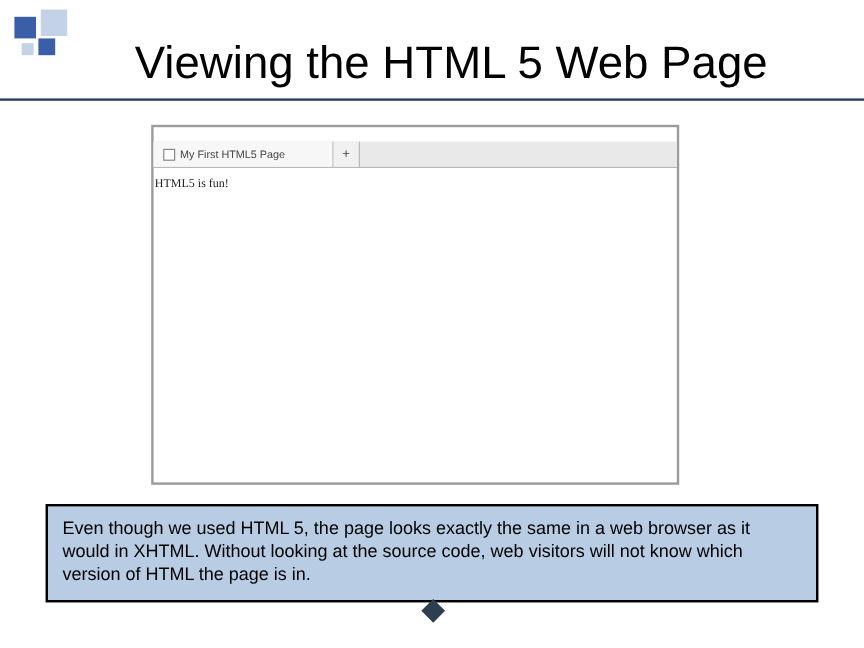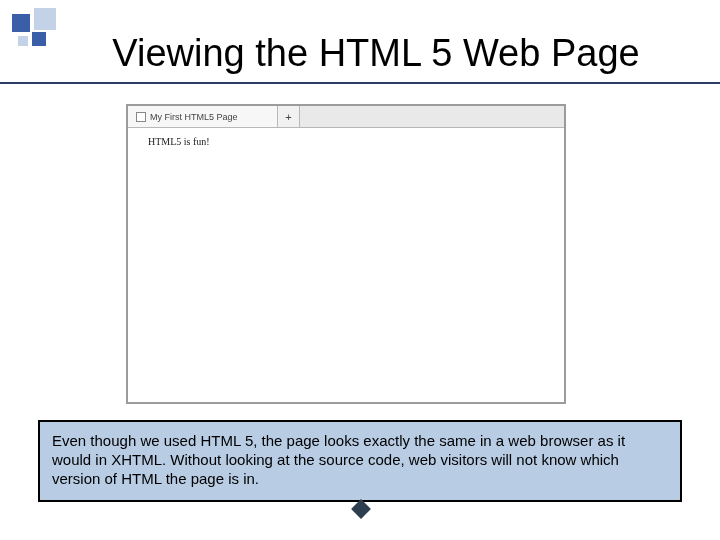--- a/index.html
+++ b/index.html
@@ -52,20 +52,21 @@
     height: 300px;
     border: 2px solid #9b9b9b;
     background: #ffffff;
   }
   .tab-bar {
     height: 22px;
     background: #e9e9e9;
     border-bottom: 1px solid #b8b8b8;
     display: flex;
     align-items: stretch;
+    margin-top: 12px;
   }
   .tab {
     display: flex;
     align-items: center;
     gap: 4px;
     padding: 0 8px;
     background: #f7f7f7;
     border-right: 1px solid #b8b8b8;
     font-size: 9px;
     color: #444;
@@ -82,21 +83,21 @@
     width: 22px;
     display: flex;
     align-items: center;
     justify-content: center;
     font-size: 11px;
     color: #444;
     background: #f1f1f1;
     border-right: 1px solid #b8b8b8;
   }
   .browser-content {
-    padding: 8px 20px;
+    padding: 8px 1px;
     font-family: "Times New Roman", serif;
     font-size: 10px;
     color: #222;
   }
 
   .caption-box {
     position: absolute;
     left: 38px;
     top: 420px;
     width: 644px;

